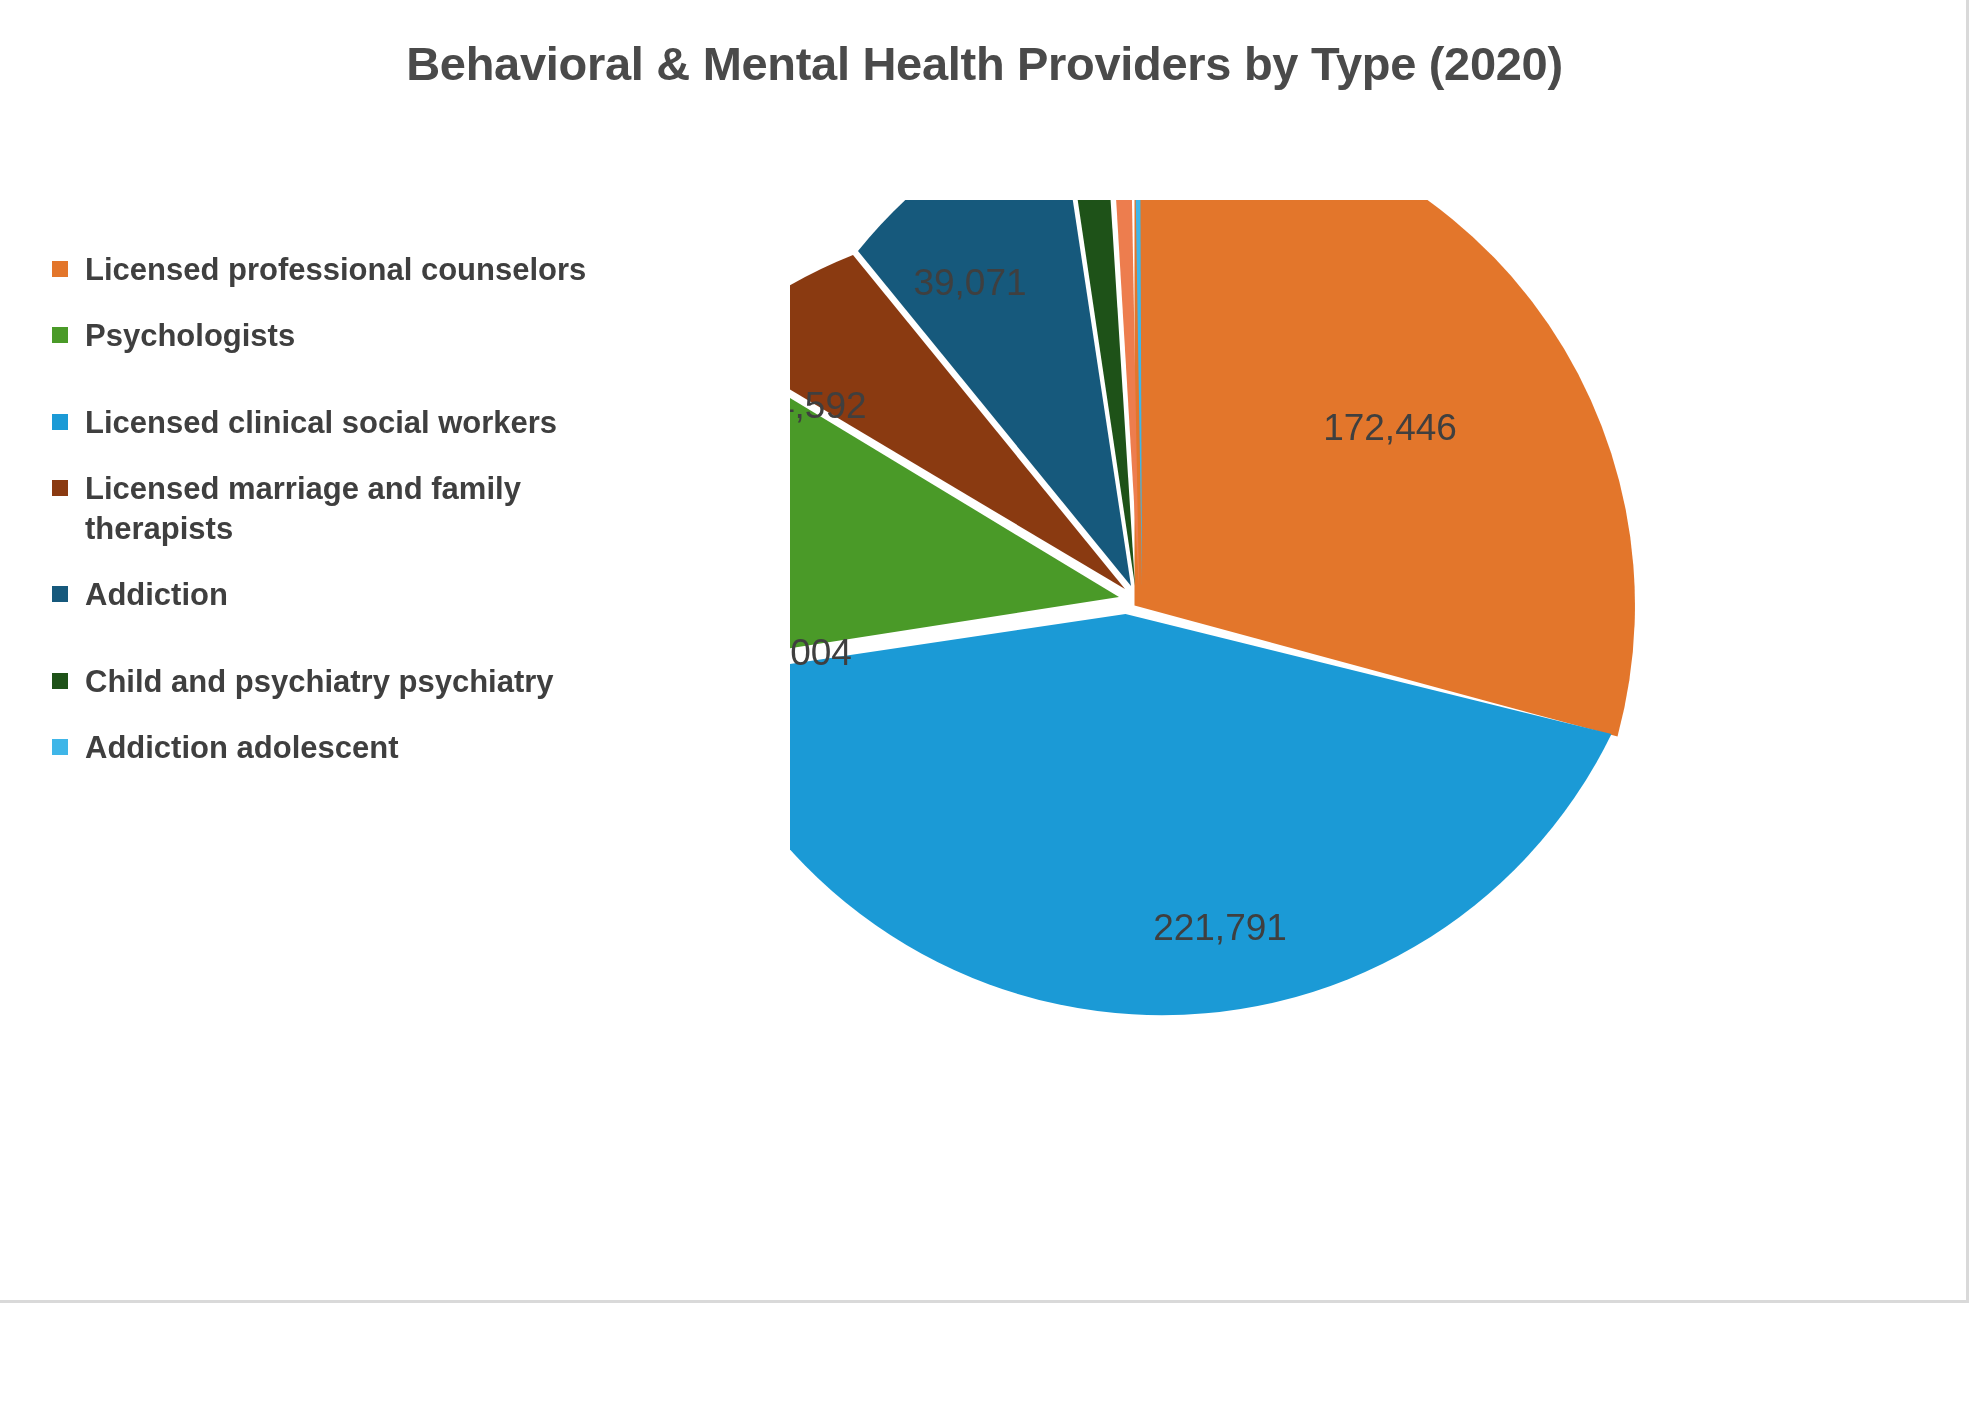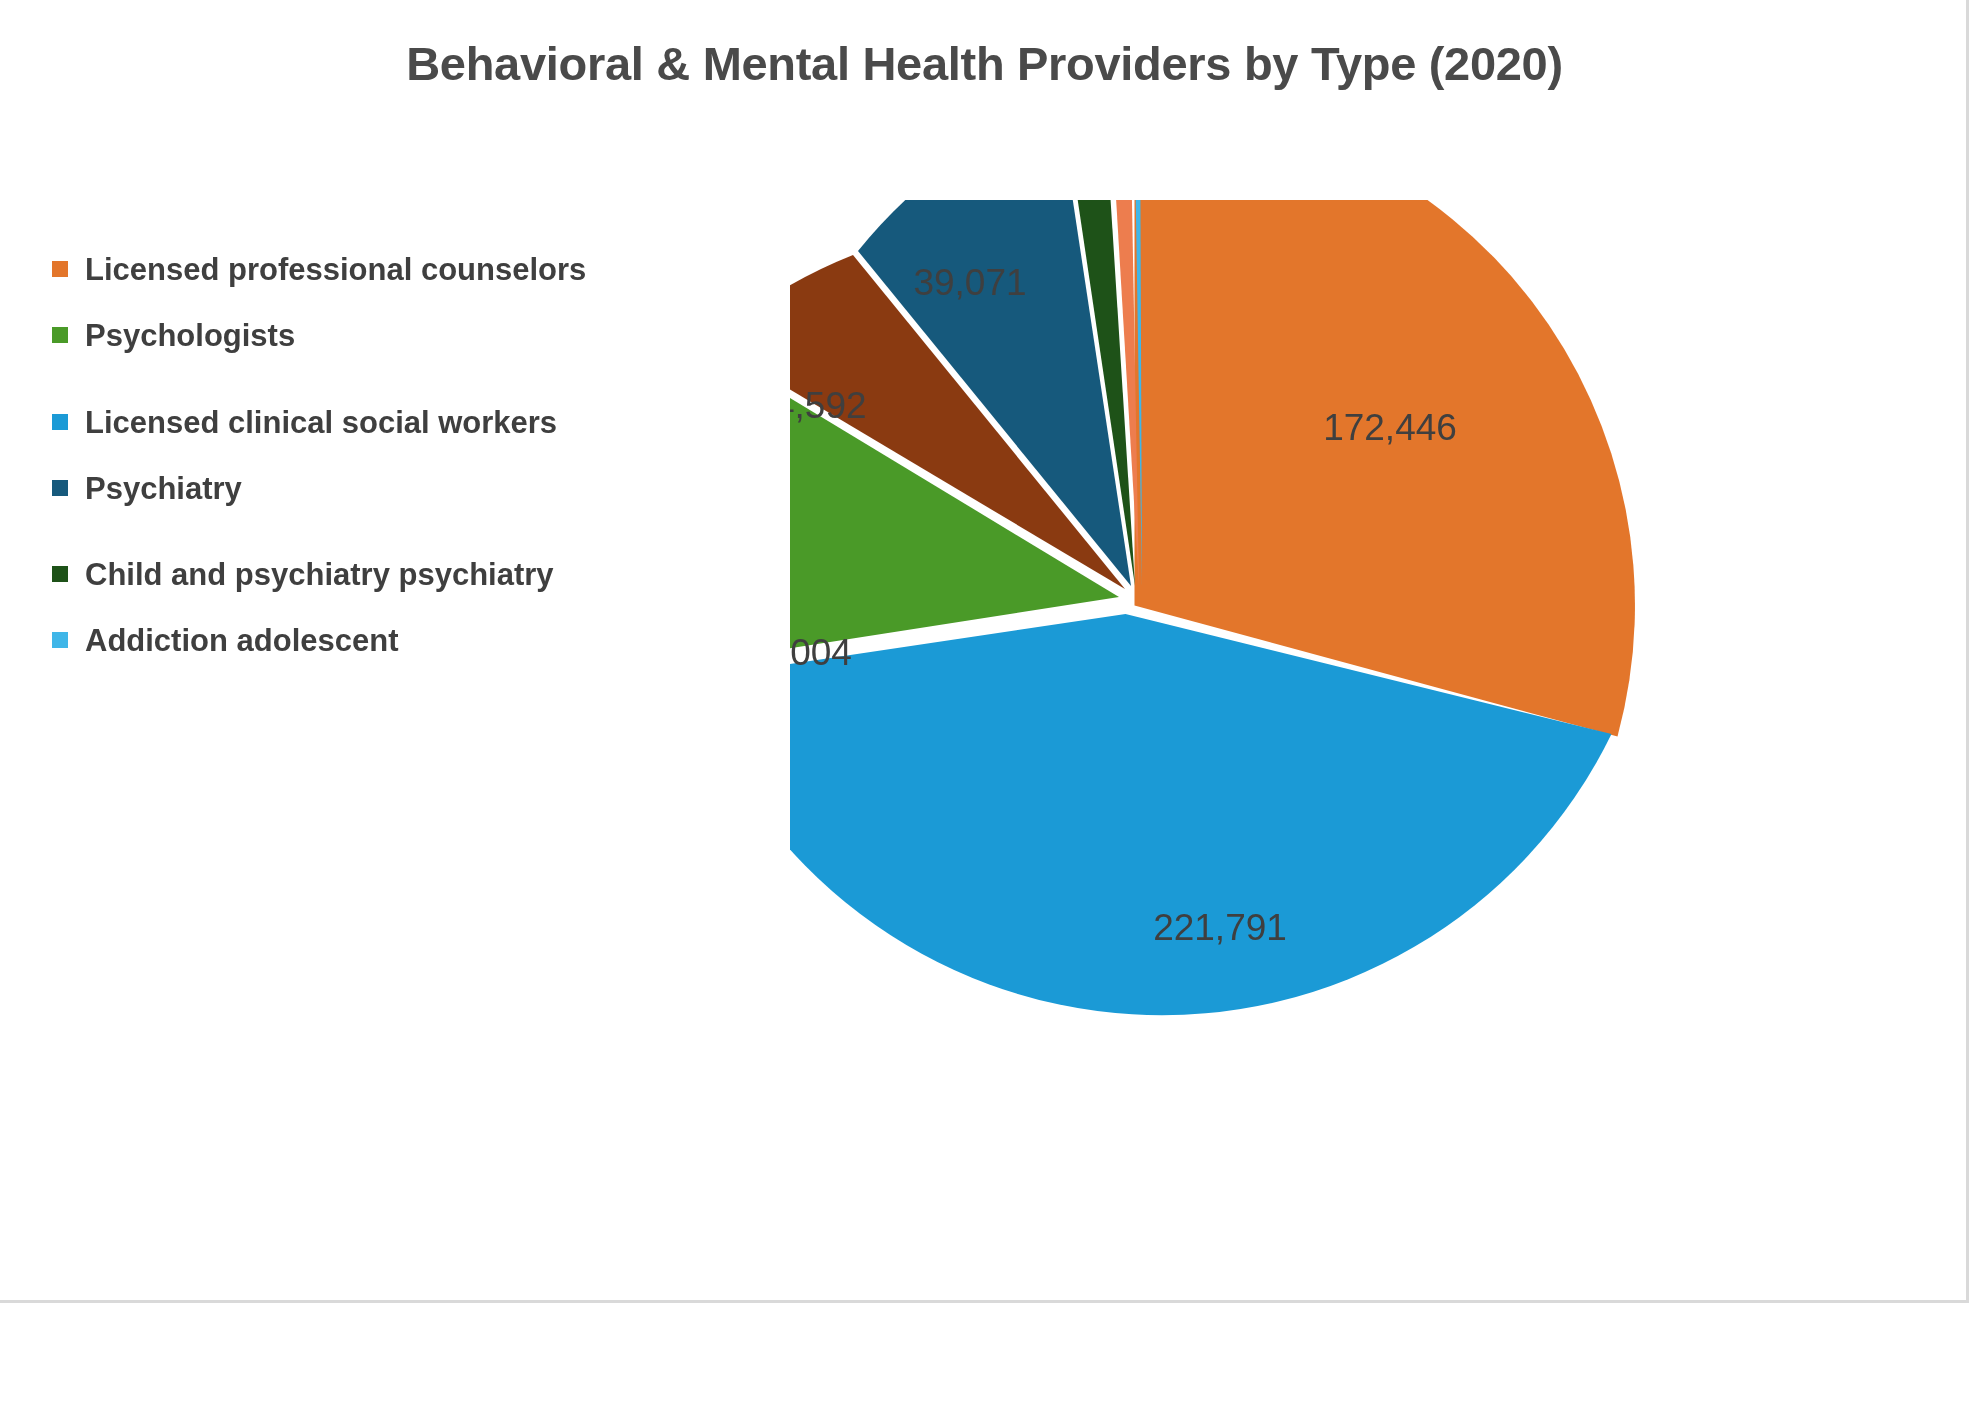--- a/index.html
+++ b/index.html
@@ -107,24 +107,28 @@
     <div class="legend-item" style="margin-bottom:46px">
       <span class="legend-swatch" style="background:#4A9A28"></span>
       <span class="legend-label">Psychologists</span>
     </div>
 
     <div class="legend-item">
       <span class="legend-swatch" style="background:#1B9AD6"></span>
       <span class="legend-label">Licensed clinical social workers</span>
     </div>
 
+    <div class="legend-item">
+      <span class="legend-swatch" style="background:#8A3A11"></span>
+      <span class="legend-label">Licensed marriage and family therapists</span>
+    </div>
 
     <div class="legend-item" style="margin-bottom:46px">
       <span class="legend-swatch" style="background:#16597C"></span>
-      <span class="legend-label">Psychiatry</span>
+      <span class="legend-label">Addiction</span>
     </div>
 
     <div class="legend-item">
       <span class="legend-swatch" style="background:#1E5218"></span>
       <span class="legend-label">Child and psychiatry psychiatry</span>
     </div>
 
 
     <div class="legend-item">
       <span class="legend-swatch" style="background:#3FB6E8"></span>

